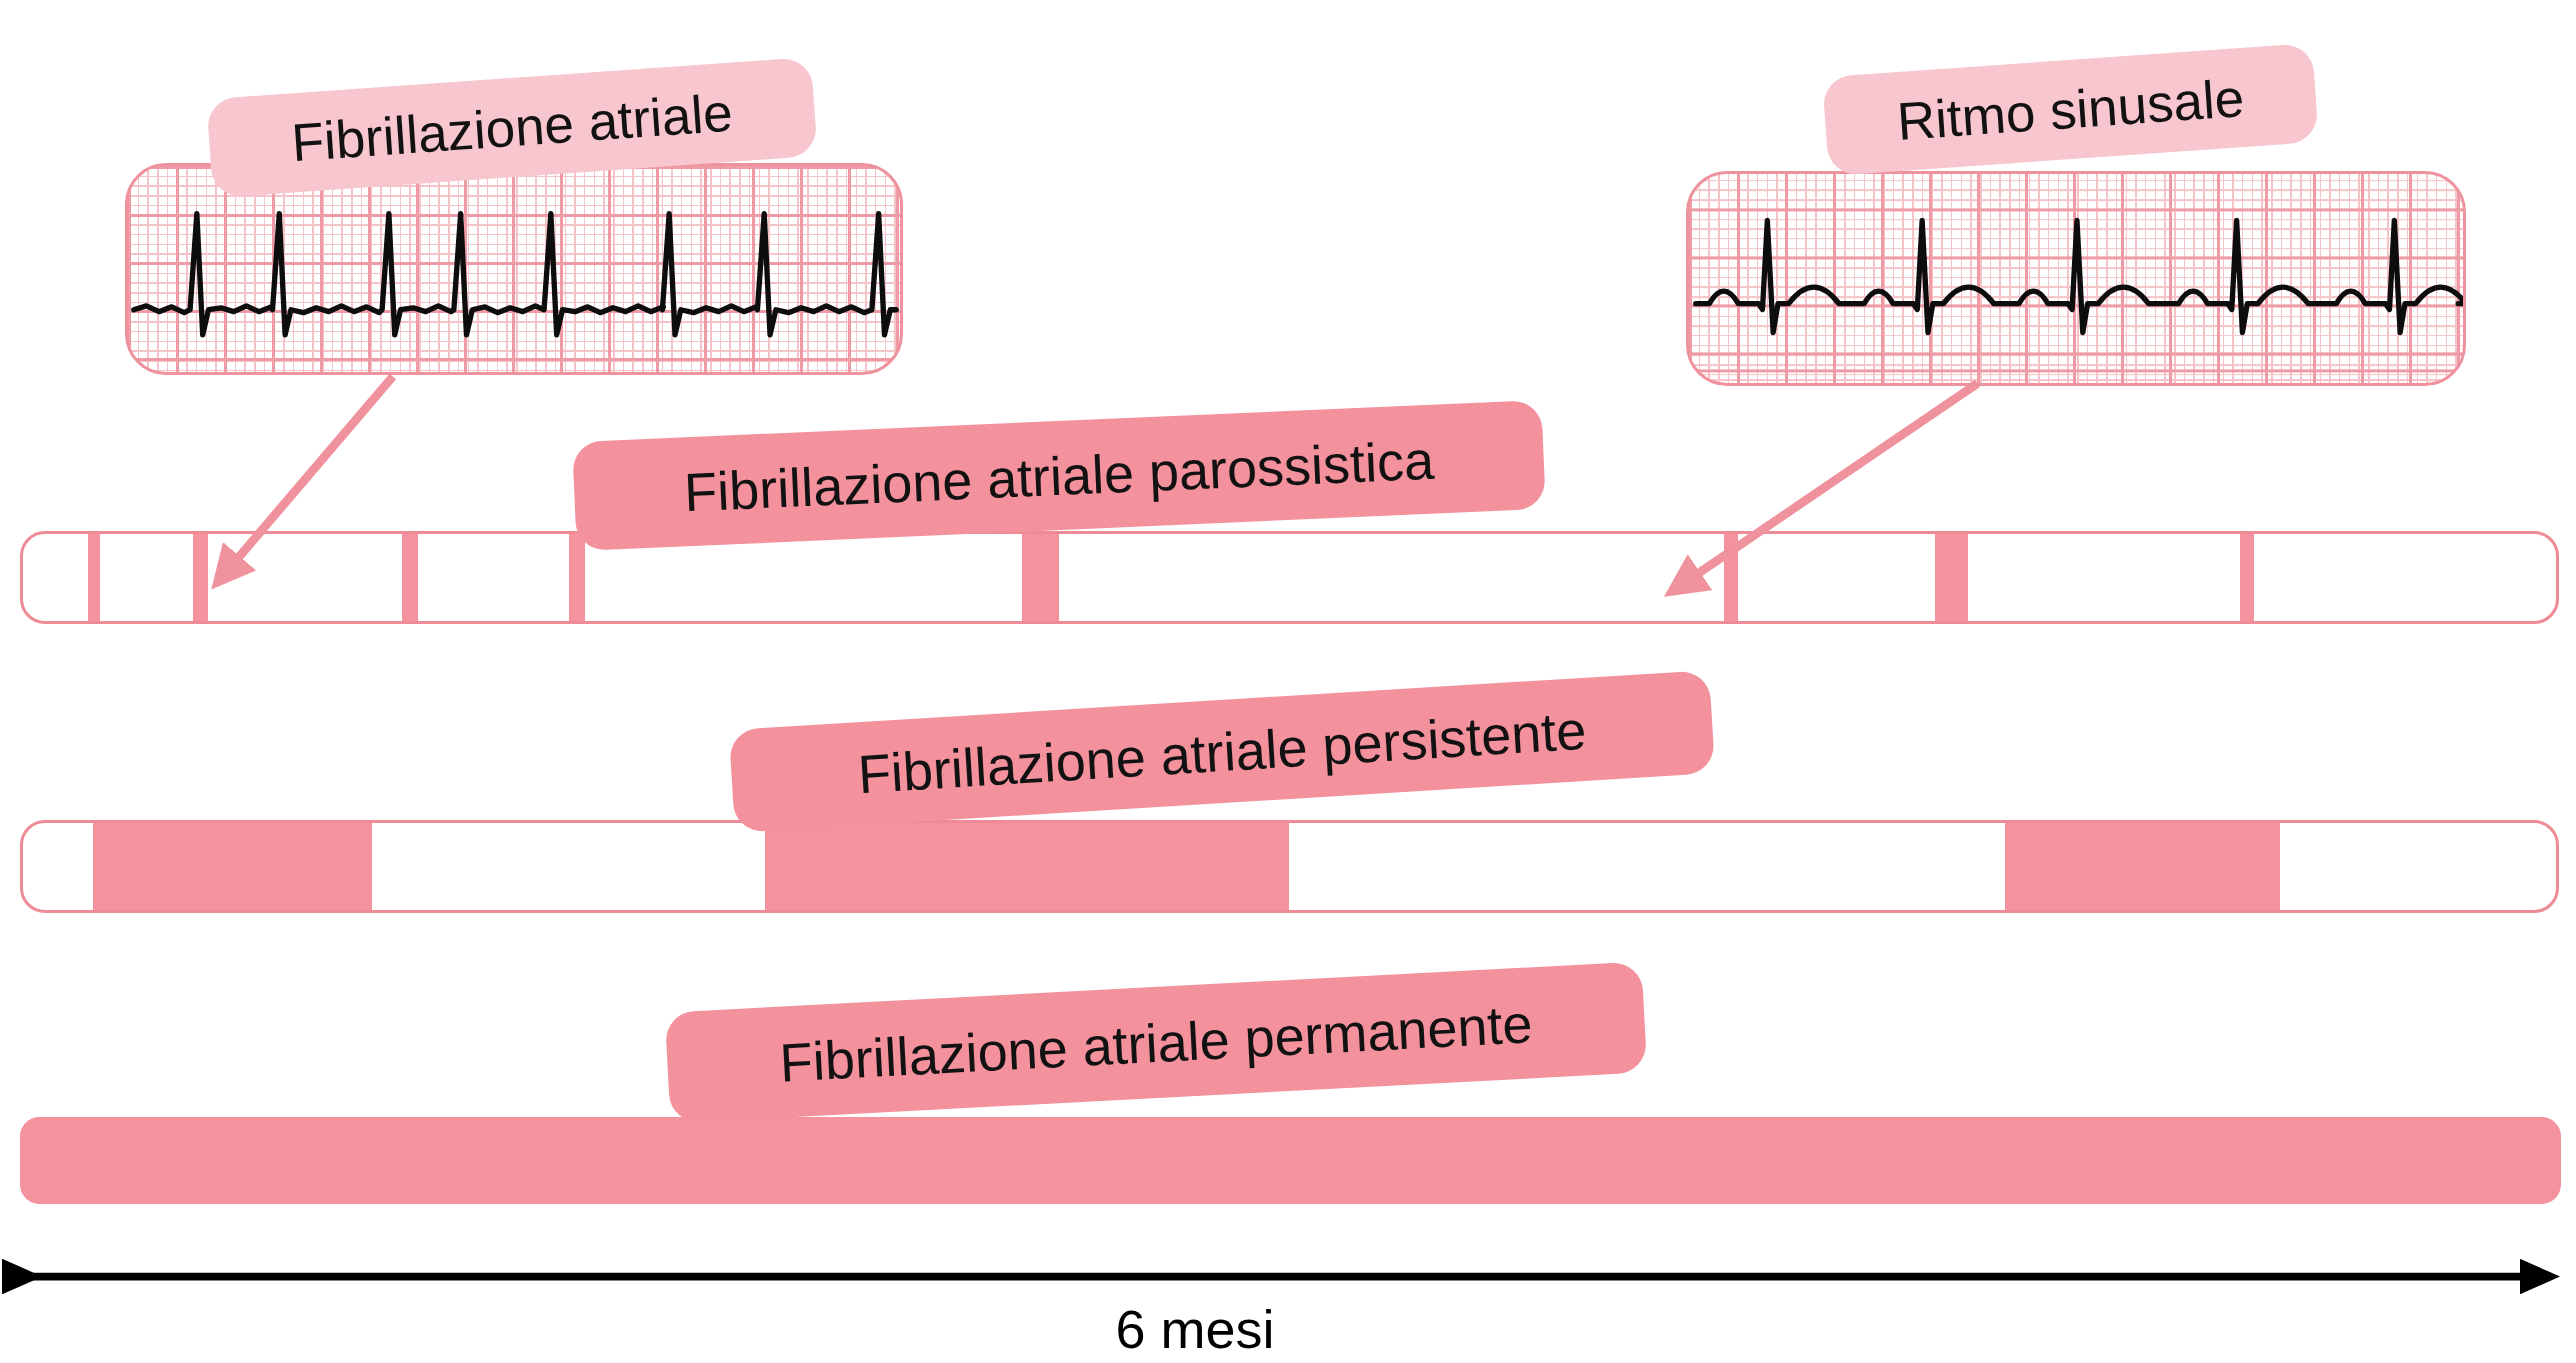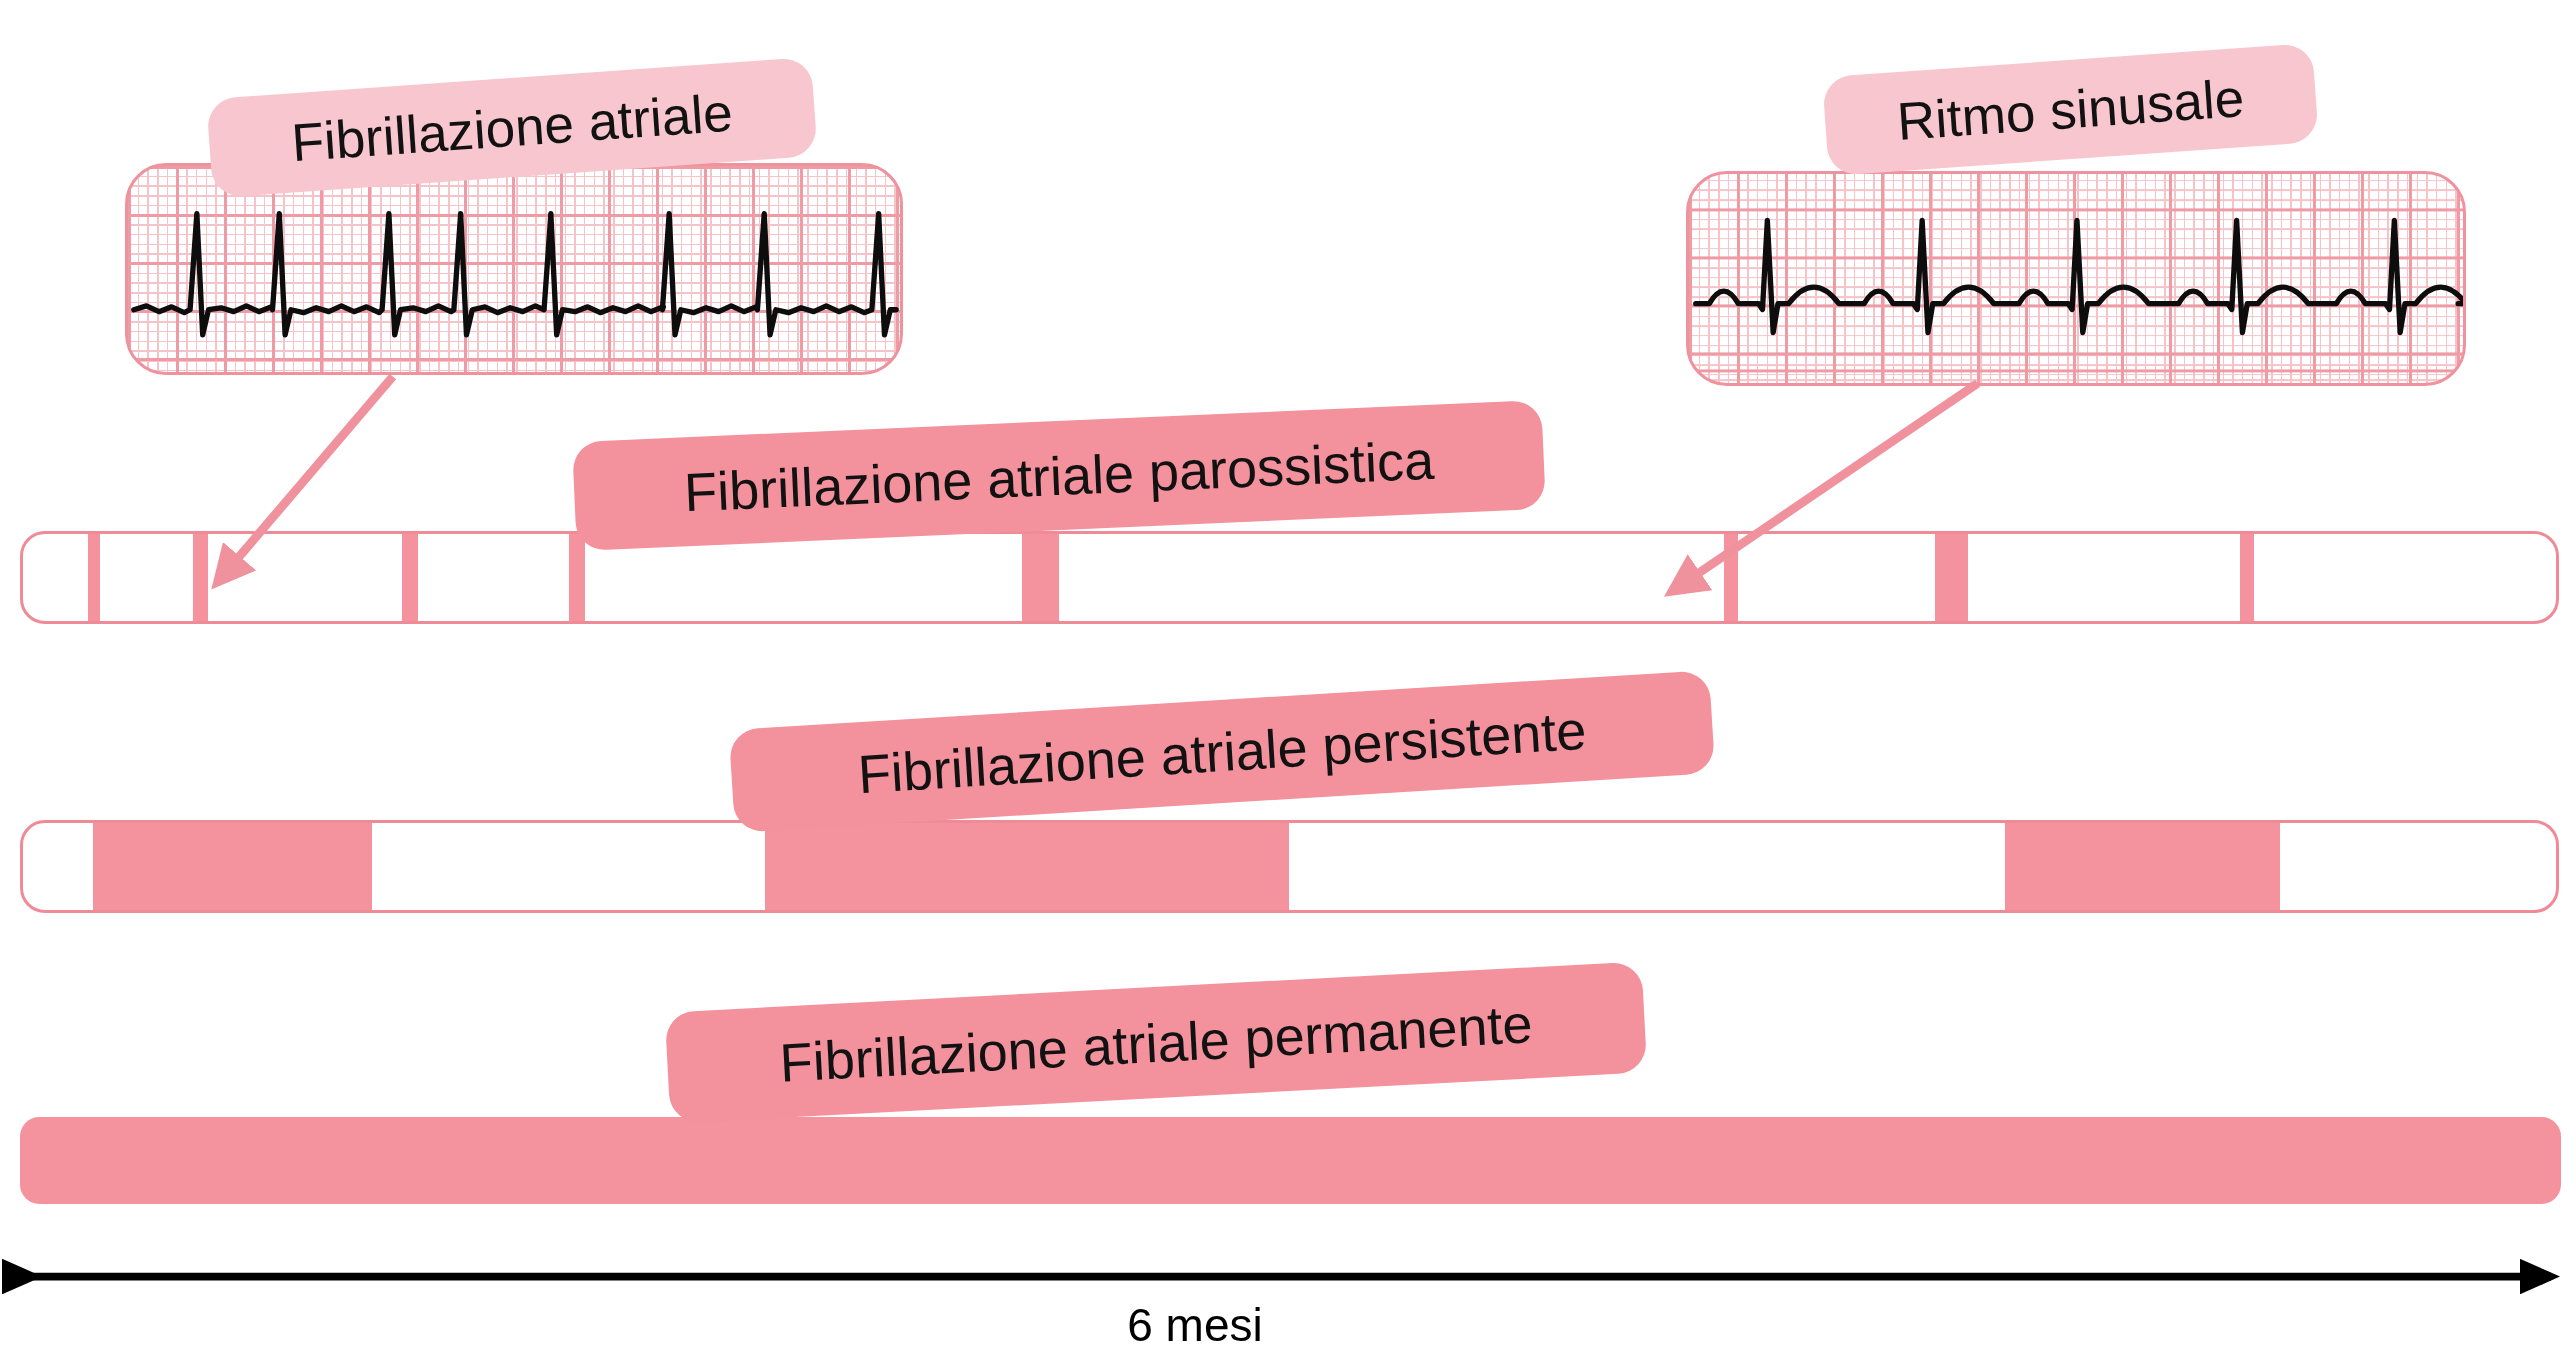--- a/index.html
+++ b/index.html
@@ -65,21 +65,21 @@
   
   .overlay{
     position:absolute;left:0;top:0;z-index:20;
     pointer-events:none;
   }
   
   .timeline-label{
     position:absolute;
     left:1001px;top:1298px;width:388px;
     text-align:center;
-    font-size:46px;color:#000000;
+    font-size:54px;color:#000000;
     z-index:30;
   }
 </style>
 </head>
 <body>
 
 <div class="canvas">
 
   <div class="ecg-panel ecg-left">
     <svg id="trace-afib" width="772" height="206" viewBox="0 0 796 212">

